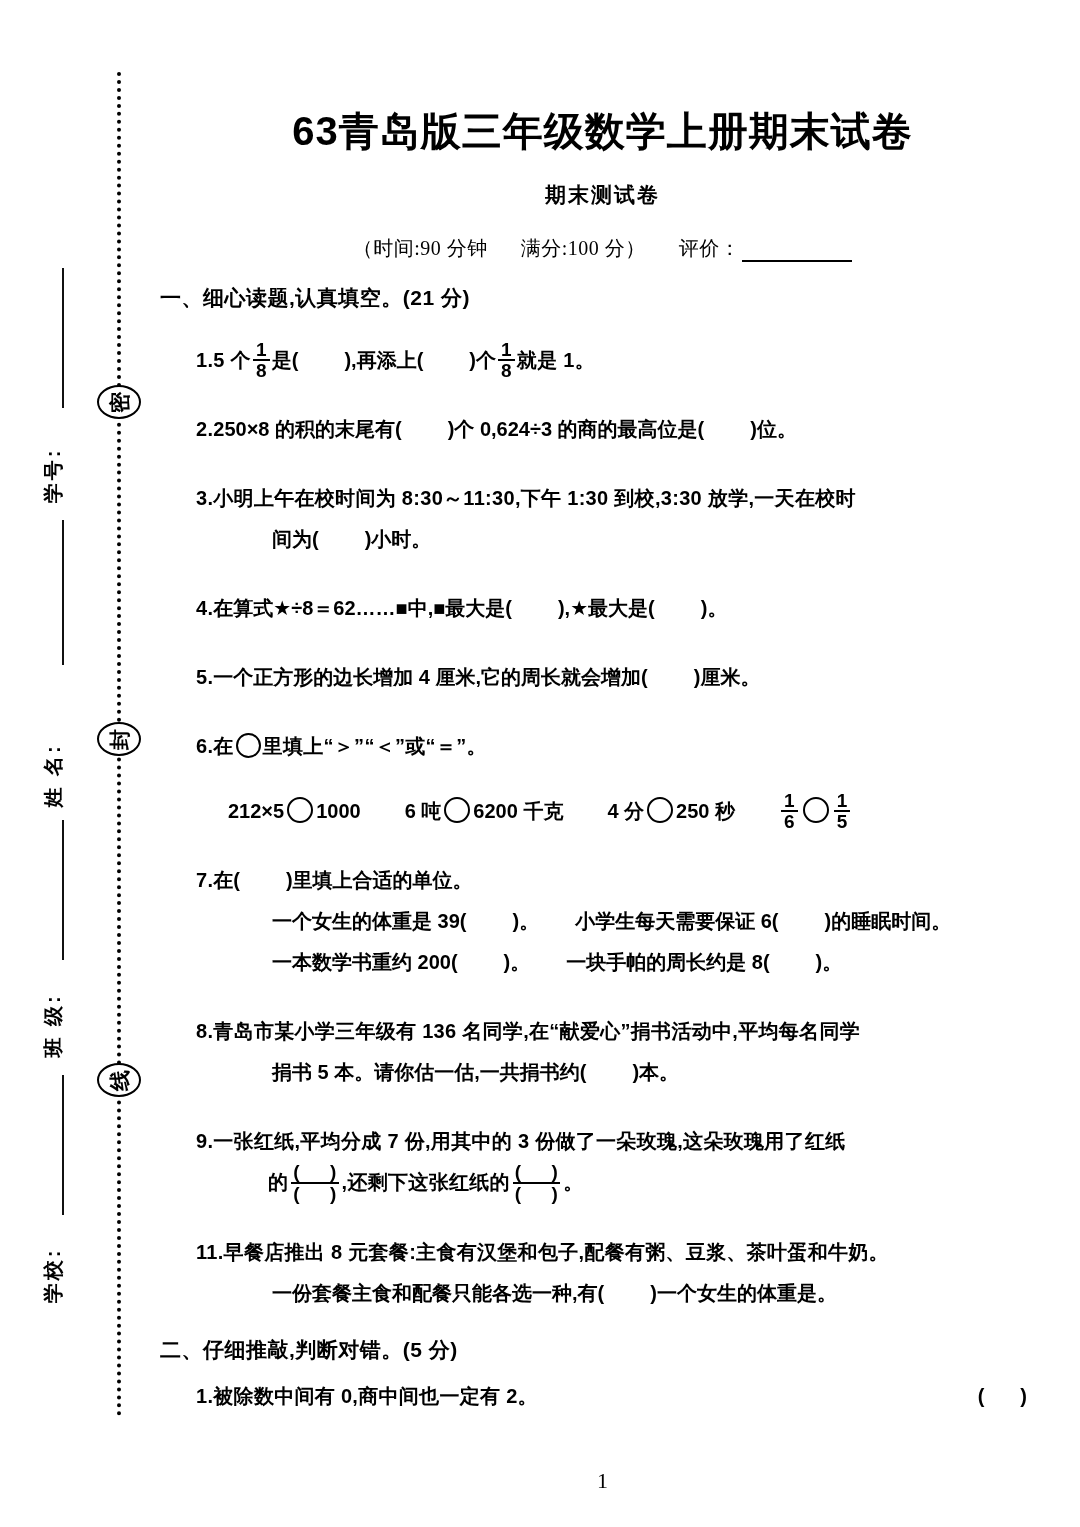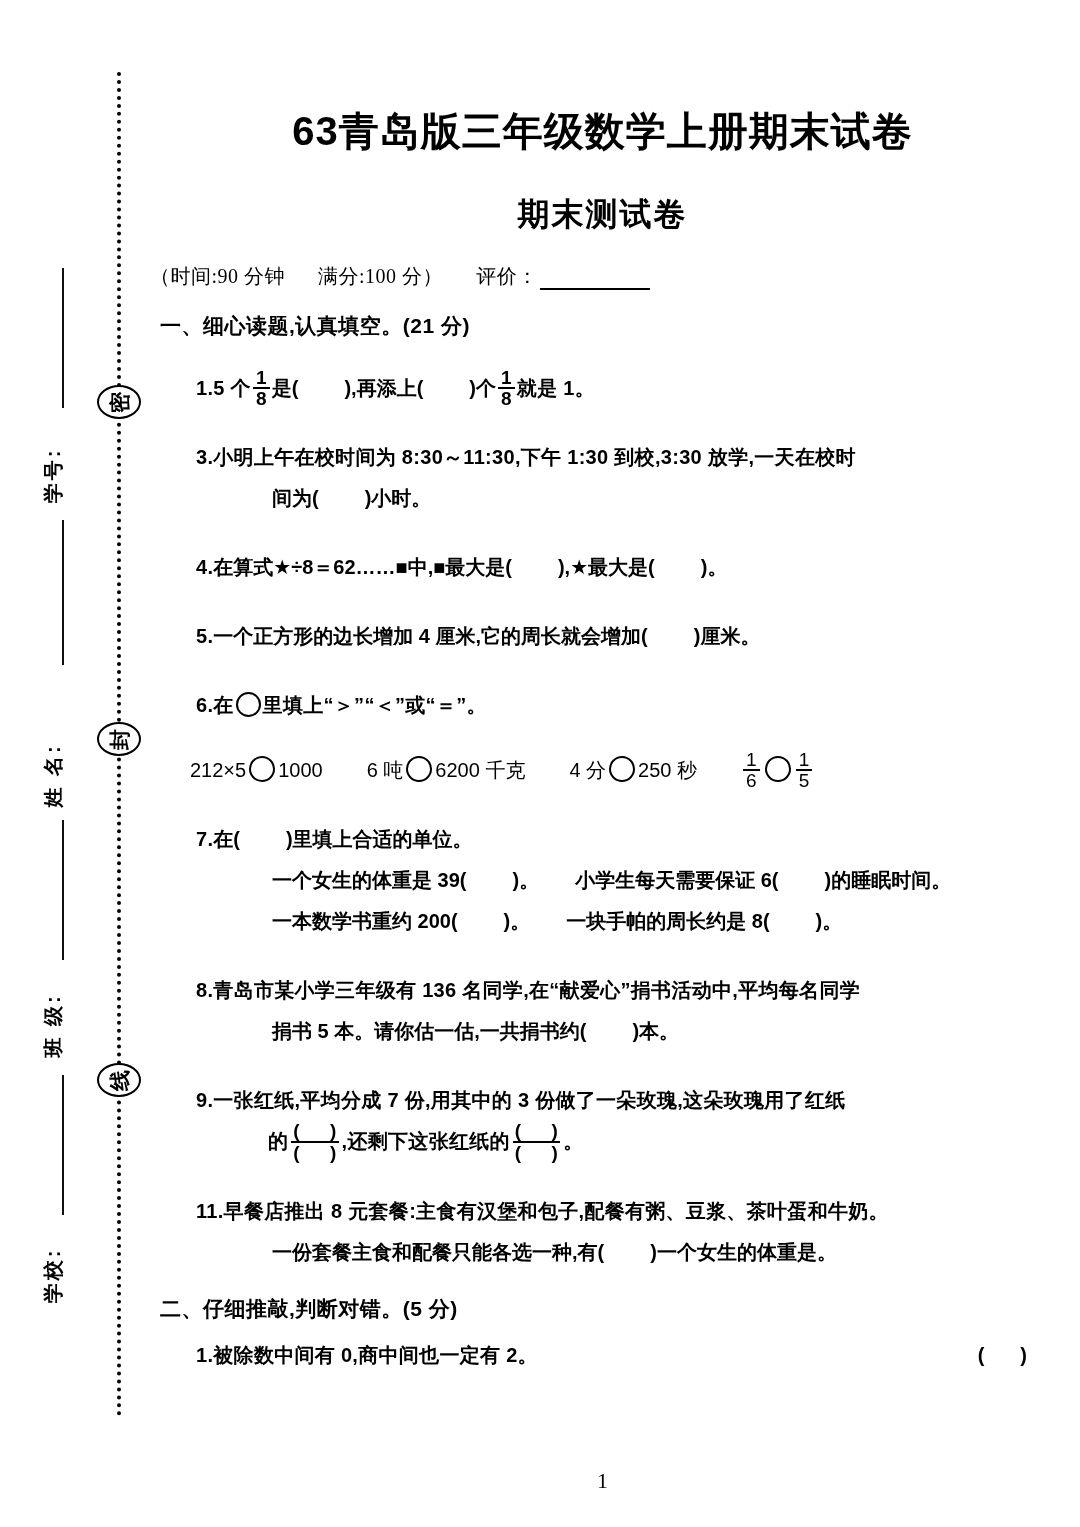--- a/index.html
+++ b/index.html
@@ -99,32 +99,32 @@
   .main-title {
     margin: 0;
     padding-top: 104px;
     text-align: center;
     font-size: 40px;
     font-weight: bold;
     letter-spacing: 1px;
     font-family: "Liberation Sans", "DejaVu Sans", sans-serif;
   }
   .sub-title {
-    margin: 16px;
+    margin: 4px;
     padding-top: 18px;
     text-align: center;
-    font-size: 32px;
+    font-size: 21px;
     font-weight: bold;
     letter-spacing: 2px;
     font-family: "Liberation Sans", "DejaVu Sans", sans-serif;
   }
 
   .examinfo {
     margin-top: 26px;
-    text-align: left;
+    text-align: center;
     font-size: 20px;
     letter-spacing: 0.5px;
   }
   .examinfo .gap { display: inline-block; width: 22px; }
   .eval-blank {
     display: inline-block;
     width: 110px;
     border-bottom: 2px solid #000;
     height: 17px;
     vertical-align: bottom;
@@ -197,23 +197,23 @@
     height: 25px;
     border: 2px solid #000;
     border-radius: 50%;
     vertical-align: -5px;
     margin: 0 2px;
     box-sizing: border-box;
   }
 
   .cmp-row {
     margin-top: 24px;
-    margin-left: 40px;
+    margin-left: 78px;
     font-size: 20px;
-    font-weight: normal;
+    font-weight: bold;
     font-family: "Liberation Sans", "DejaVu Sans", sans-serif;
   }
   .cmp-item { display: inline-block; }
   .cmp-sp { display: inline-block; width: 44px; }
 
   .unit-row {
     margin-left: 76px;
     display: block;
   }
   .unit-sp { display: inline-block; width: 36px; }
@@ -275,20 +275,23 @@
     <span class="gap"></span>
     <span>评价：</span><span class="eval-blank"></span>
   </div>
 
   <div class="sec-head">一、细心读题,认真填空。(21 分)</div>
 
   <div class="q">
     <span>1.</span><span>5 个</span><span class="frac"><span class="num">1</span><span class="den">8</span></span><span class="blank-paren"><span>是(</span><i></i><span>),再添上(</span><i></i><span>)个</span></span><span class="frac"><span class="num">1</span><span class="den">8</span></span><span>就是 1。</span>
   </div>
 
+  <div class="q">
+    <span>2.</span><span class="blank-paren"><span>250×8 的积的末尾有(</span><i></i><span>)个 0,624÷3 的商的最高位是(</span><i></i><span>)位。</span></span>
+  </div>
 
   <div class="q">
     <span>3.</span><span>小明上午在校时间为 8:30～11:30,下午 1:30 到校,3:30 放学,一天在校时</span>
     <span class="indent-line blank-paren"><span>间为(</span><i></i><span>)小时。</span></span>
   </div>
 
   <div class="q">
     <span>4.</span><span class="blank-paren"><span>在算式★÷8＝62……■中,■最大是(</span><i></i><span>),★最大是(</span><i></i><span>)。</span></span>
   </div>
 

